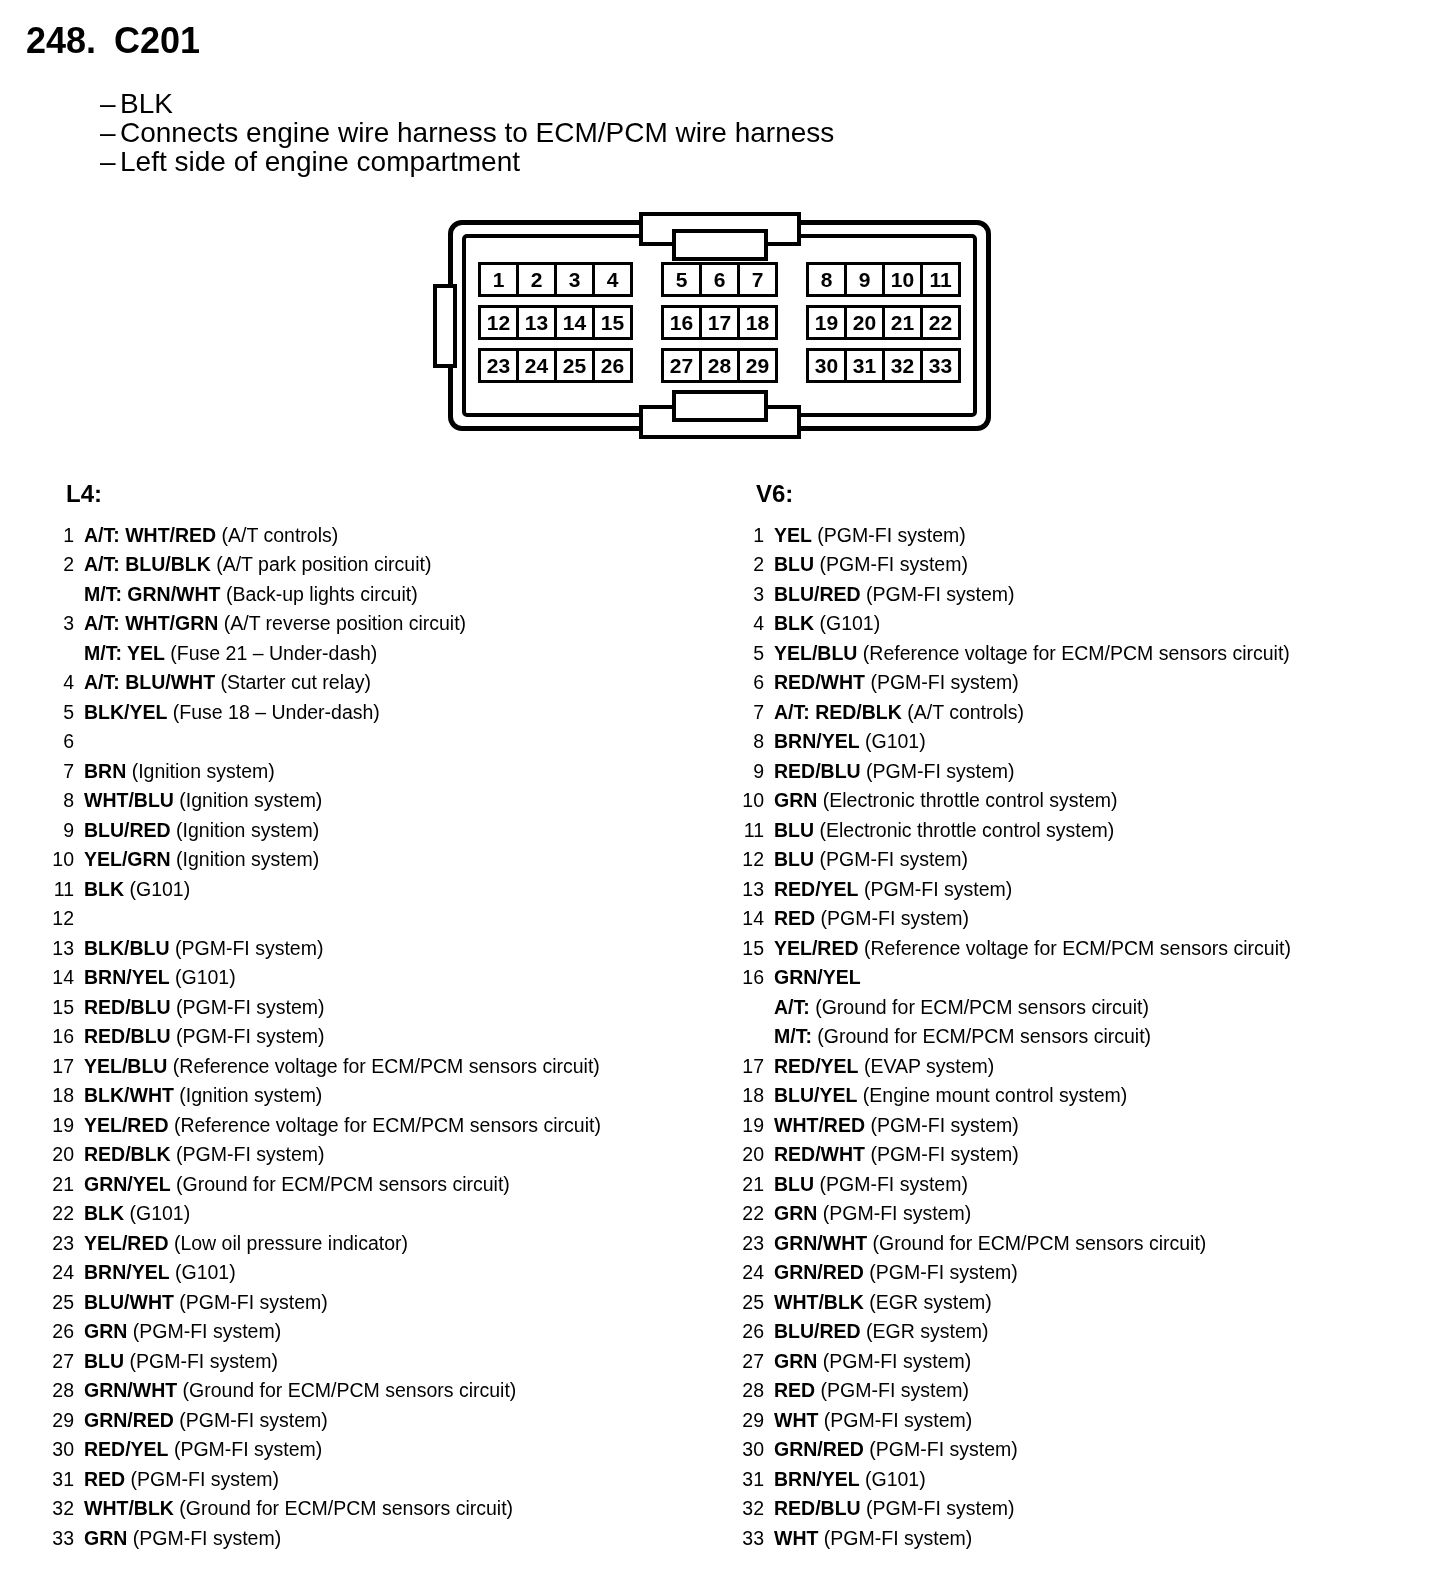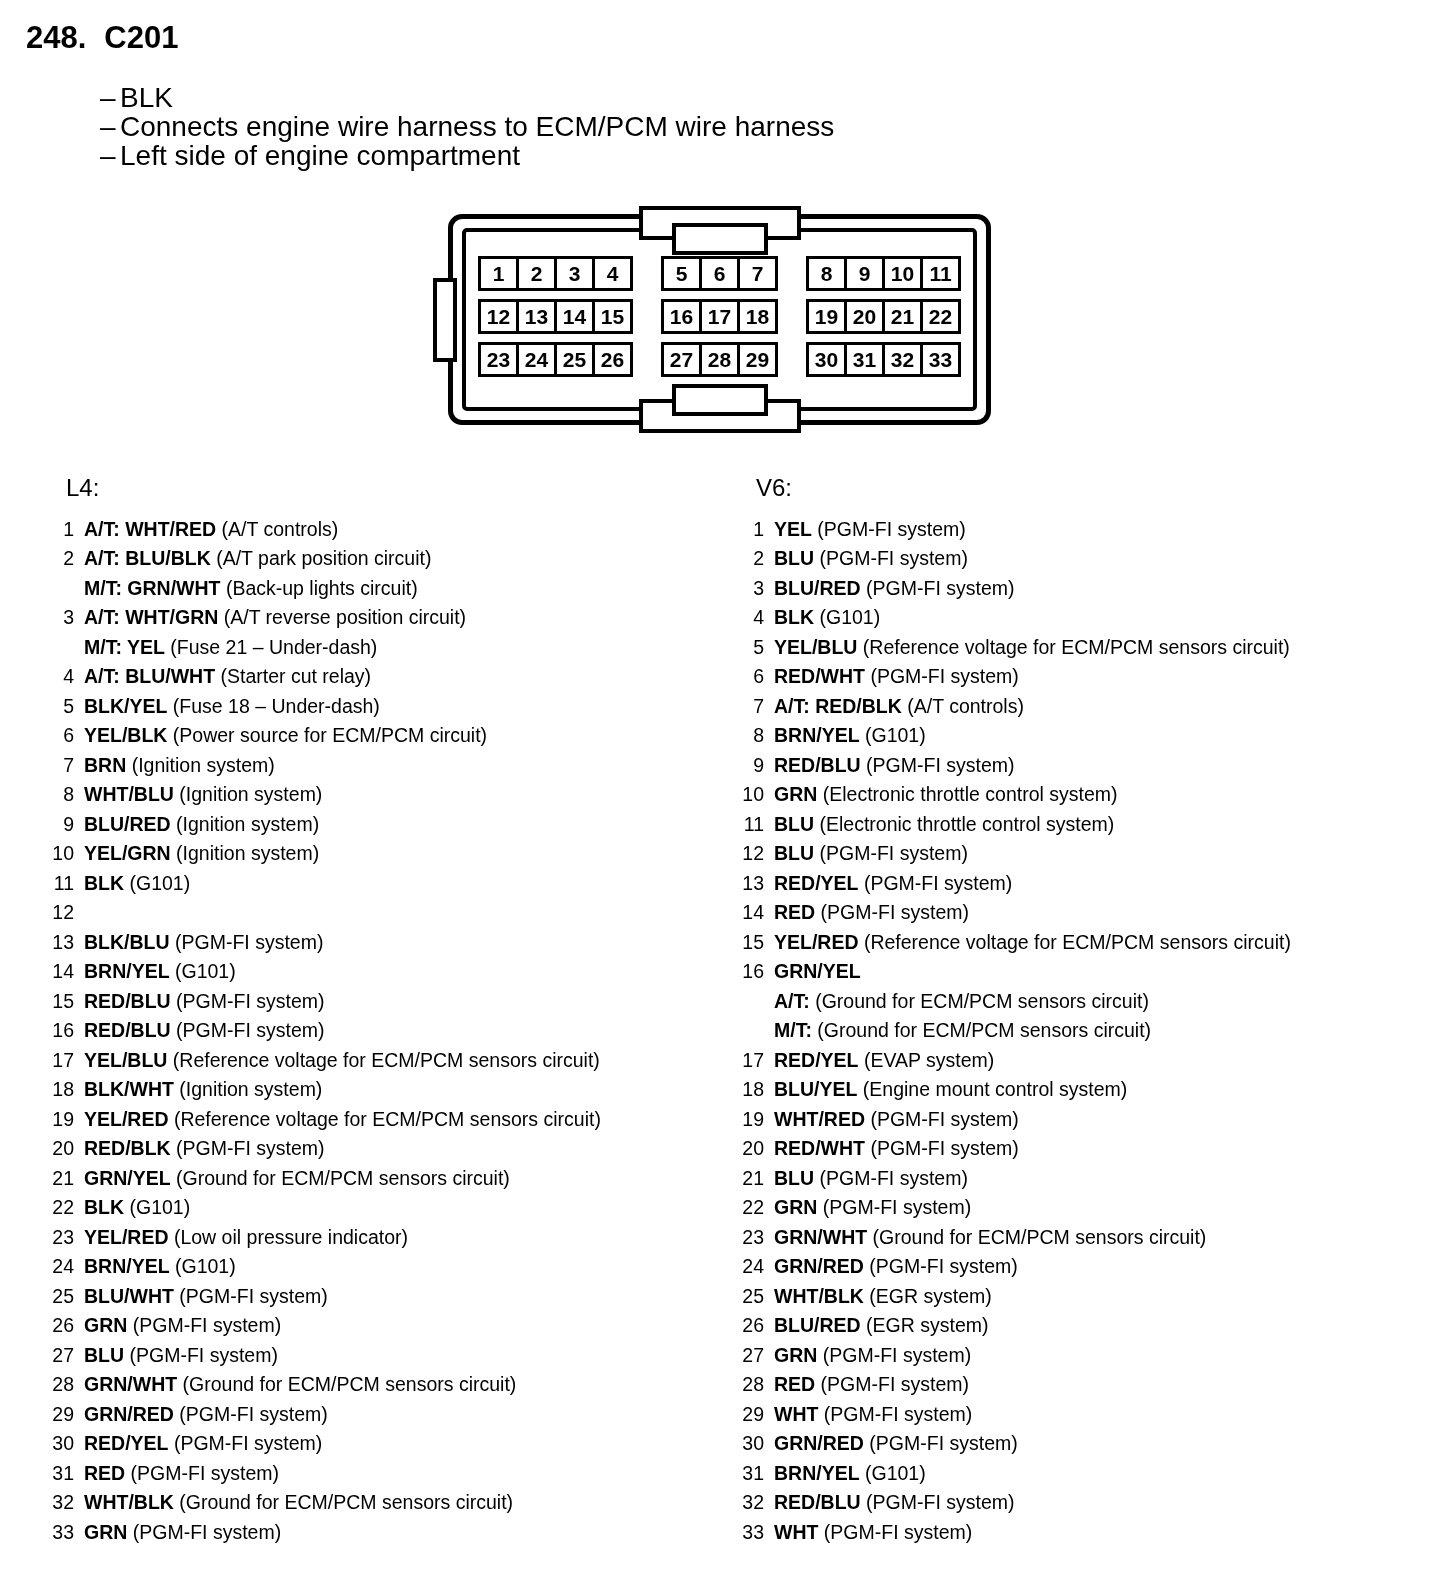--- a/index.html
+++ b/index.html
@@ -6,21 +6,21 @@
   html, body { background: #ffffff; }
   body {
     width: 1456px;
     min-height: 1592px;
     font-family: "Liberation Sans", "DejaVu Sans", sans-serif;
     color: #000;
   }
   .page { position: relative; width: 1456px; min-height: 1592px; background: #fff; }
 
   
-  .title { padding: 20px 0 0 26px; font-size: 31px; font-weight: bold; }
+  .title { padding: 20px 0 0 26px; font-size: 36px; font-weight: bold; }
   .title .t-num { margin-right: 18px; }
 
   
   .bullets { margin: 27px 0 0 100px; font-size: 28px; line-height: 29px; }
   .bullet .dash { display: inline-block; width: 20px; }
 
   
   .connector-wrap { position: relative; margin: 44px 0 0 448px; width: 545px; }
   .shell {
     position: relative;
@@ -57,21 +57,21 @@
   .tab-top-inner   { top: 4px;    left: 50%; transform: translateX(-50%); width: 96px;  height: 32px; }
   .tab-bottom-outer{ bottom: -13px; left: 50%; transform: translateX(-50%); width: 162px; height: 34px; }
   .tab-bottom-inner{ bottom: 4px;   left: 50%; transform: translateX(-50%); width: 96px;  height: 32px; }
   .side-nub        { left: -20px; top: 50%; transform: translateY(-50%); width: 24px; height: 84px; }
 
   
   .columns { display: flex; margin: 48px 0 0 40px; }
   .col { font-size: 19.5px; line-height: 29.5px; }
   .col-l4 { width: 690px; }
   .col-v6 { width: 710px; }
-  .col-heading { font-size: 24px; font-weight: normal; margin: 0 0 12px 26px; }
+  .col-heading { font-size: 24px; font-weight: bold; margin: 0 0 12px 26px; }
   .pin-item { display: flex; align-items: flex-start; }
   .pin-num { width: 34px; flex: none; text-align: right; }
   .pin-lines { margin-left: 10px; }
   .wire-code { font-weight: bold; }
 </style>
 </head>
 <body>
 
 <div class="page">
 
@@ -185,23 +185,20 @@
             </div>
           </div>
           <div class="pin-item">
             <span class="pin-num">5</span>
             <div class="pin-lines">
               <div class="pin-line"><span class="wire-code">BLK/YEL</span> (Fuse 18 – Under-dash)</div>
             </div>
           </div>
           <div class="pin-item">
             <span class="pin-num">6</span>
-            <div class="pin-lines">
-              <div class="pin-line"><span class="wire-code">YEL/BLK</span> (Power source for ECM/PCM circuit)</div>
-            </div>
           </div>
           <div class="pin-item">
             <span class="pin-num">7</span>
             <div class="pin-lines">
               <div class="pin-line"><span class="wire-code">BRN</span> (Ignition system)</div>
             </div>
           </div>
           <div class="pin-item">
             <span class="pin-num">8</span>
             <div class="pin-lines">

